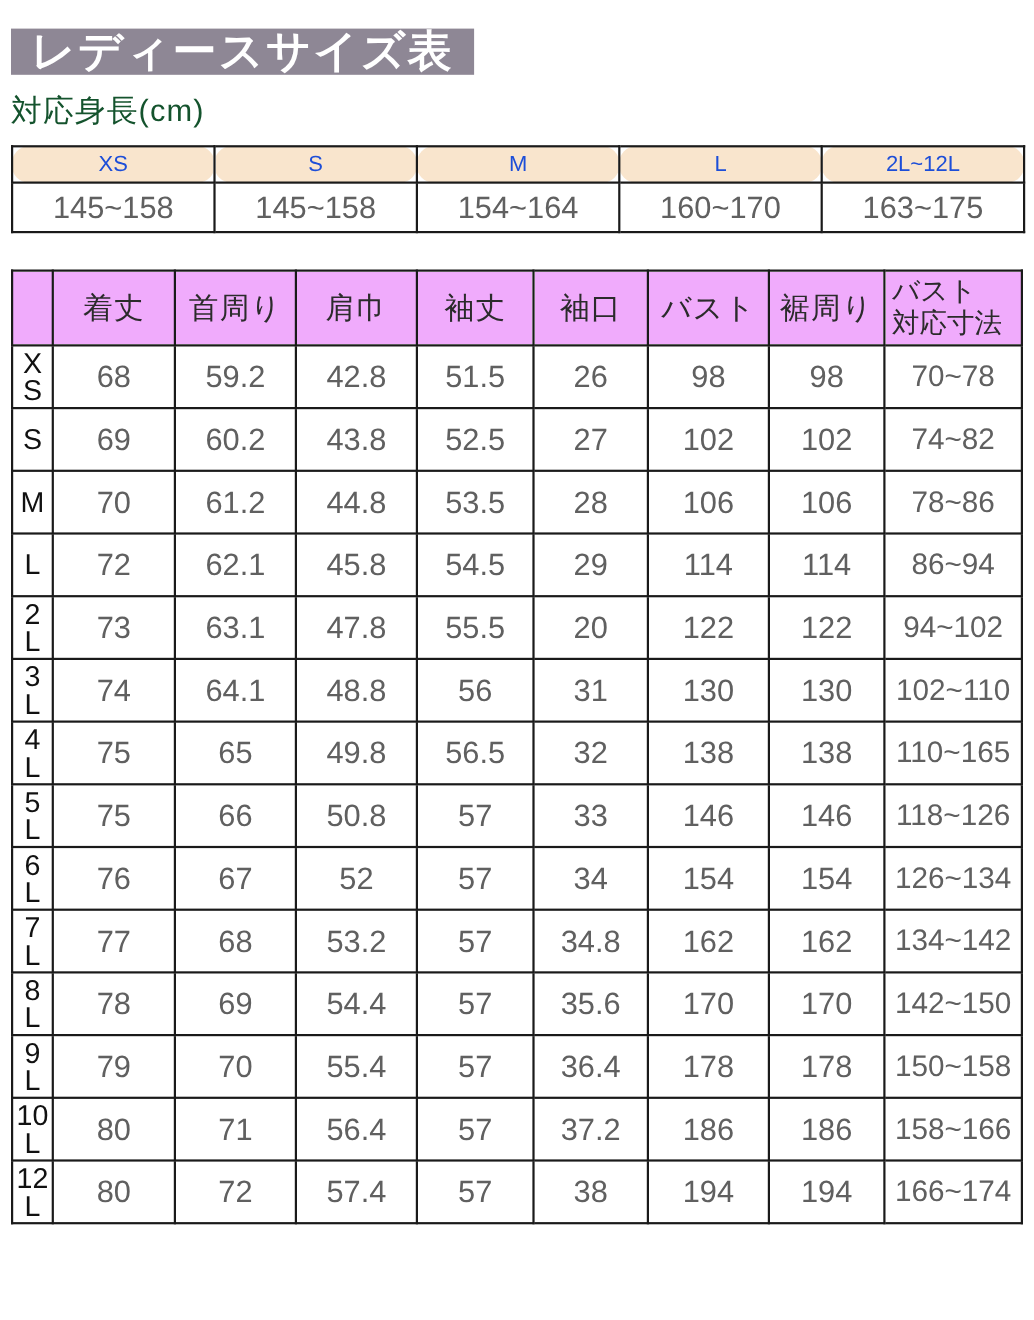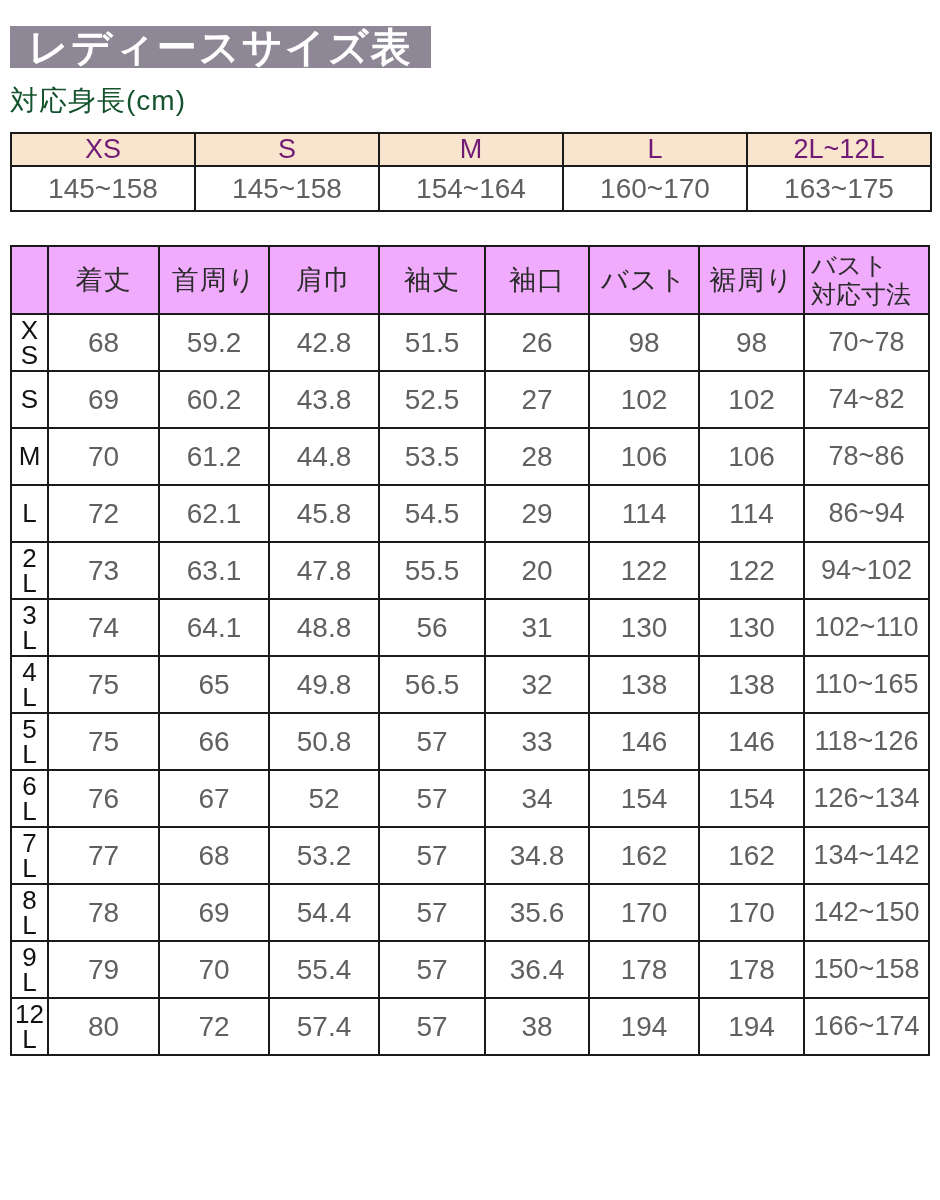--- a/index.html
+++ b/index.html
@@ -45,24 +45,25 @@
     border: 2px solid #1a1a1a;
     text-align: center;
     vertical-align: middle;
     padding: 0;
     overflow: hidden;
   }
   
   .height-table col { width: 184px; }
   .height-table thead th {
     background: #f9e5cd;
-    color: #701a75;
+    color: #1d4ed8;
     font-weight: 400;
-    font-size: 27px;
+    font-size: 20px;
     height: 31px;
+    border-radius: 15px;
   }
   .height-table tbody td {
     color: #606060;
     font-size: 28px;
     height: 43px;
     background: #ffffff;
   }
   
   .size-table { margin-top: 33px; }
   .size-table col.c-label { width: 37px; }
@@ -311,20 +312,32 @@
           <td>79</td>
           <td>70</td>
           <td>55.4</td>
           <td>57</td>
           <td>36.4</td>
           <td>178</td>
           <td>178</td>
           <td class="last-col">150~158</td>
         </tr>
         <tr>
+          <th class="row-label">10
+L</th>
+          <td>80</td>
+          <td>71</td>
+          <td>56.4</td>
+          <td>57</td>
+          <td>37.2</td>
+          <td>186</td>
+          <td>186</td>
+          <td class="last-col">158~166</td>
+        </tr>
+        <tr>
           <th class="row-label">12
 L</th>
           <td>80</td>
           <td>72</td>
           <td>57.4</td>
           <td>57</td>
           <td>38</td>
           <td>194</td>
           <td>194</td>
           <td class="last-col">166~174</td>

